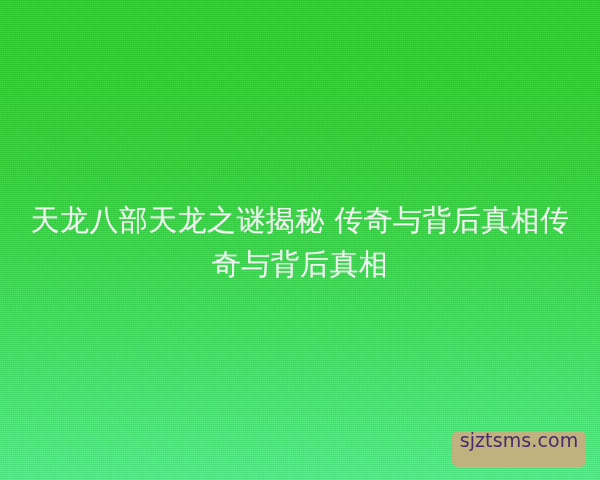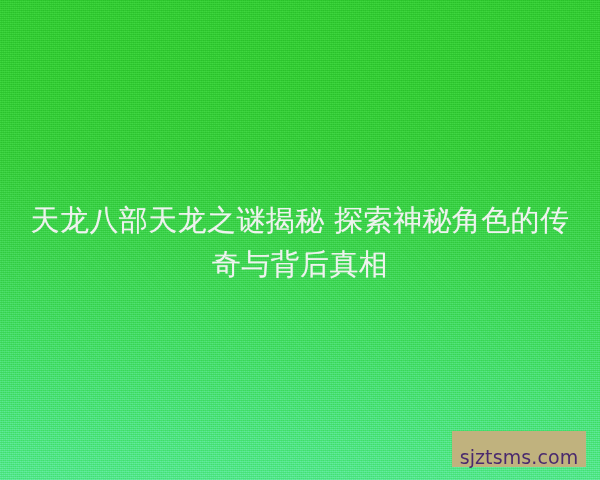--- a/index.html
+++ b/index.html
@@ -67,41 +67,42 @@
 
   #watermark {
     position: absolute;
     left: 452px;
     top: 431px;
     width: 134px;
     height: 36px;
     background: #c0b27e;
     z-index: 3;
     display: flex;
-    align-items: flex-end;
+    align-items: flex-start;
     justify-content: center;
+    border-radius: 6px;
   }
 
   #watermark-text {
     color: #4a2a6e;
     font-size: 19px;
     line-height: 19px;
     letter-spacing: 0.1px;
     white-space: nowrap;
   }
 </style>
 </head>
 <body>
 
 <div id="banner">
 
   <div id="grain"></div>
 
   <div id="headline">
-    <span>天龙八部天龙之谜揭秘 探索神秘角色的</span><wbr>
+    <span>天龙八部天龙之谜揭秘 传奇与背后真相</span><wbr>
     <span>传奇与背后真相</span>
   </div>
 
   <div id="watermark">
     <span id="watermark-text">sjztsms.com</span>
   </div>
 
 </div>
 
 </body></html>

